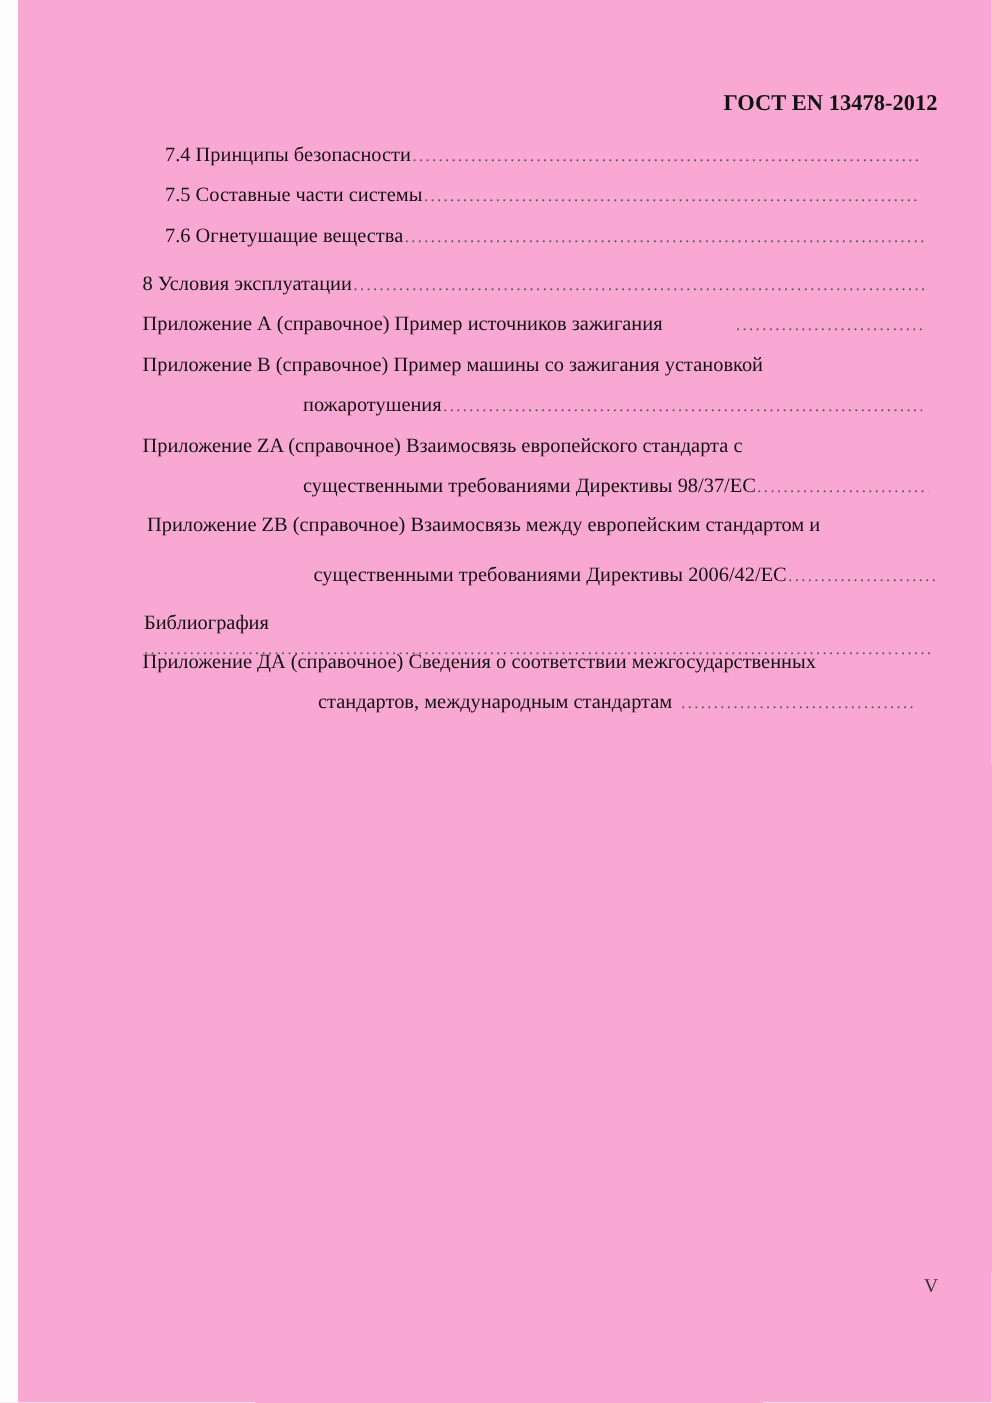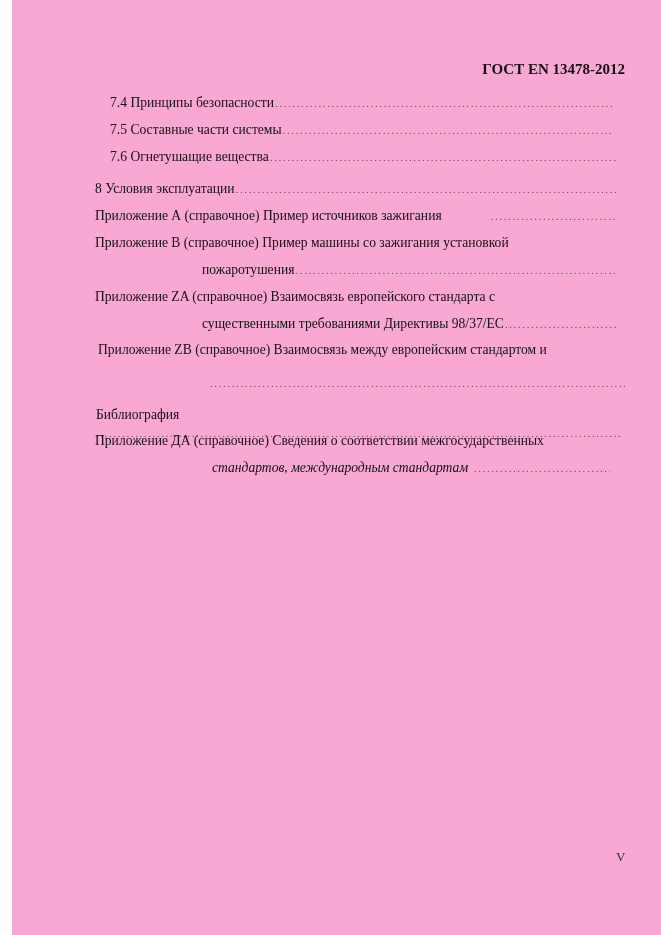--- a/index.html
+++ b/index.html
@@ -112,33 +112,34 @@
     <div class="toc-line" style="left:190px; top:315px; width:417px;">
       <span class="toc-text">существенными требованиями Директивы 98/37/ЕС</span>
       <span class="toc-leader"></span>
     </div>
 
     <div class="toc-line" style="left:86px; top:341px; width:540px;">
       <span class="toc-text">Приложение ZB (справочное) Взаимосвязь между европейским стандартом и</span>
     </div>
 
     <div class="toc-line" style="left:197px; top:374px; width:416px;">
+      <span class="toc-text">существенными требованиями Директивы 2006/42/ЕС</span>
       <span class="toc-leader"></span>
     </div>
 
     <div class="toc-line" style="left:83px; top:406px; width:526px;flex-direction:column;">
       <span class="toc-text">Библиография</span>
       <span class="toc-leader"></span>
     </div>
 
     <div class="toc-line" style="left:83px; top:432px; width:540px;">
       <span class="toc-text">Приложение ДА (справочное) Сведения о соответствии межгосударственных</span>
     </div>
 
-    <div class="toc-line" style="left:200px; top:459px; width:398px;font-style:italic;">
+    <div class="toc-line" style="left:200px; top:459px; width:398px;">
       <span class="toc-text">стандартов, международным стандартам</span>
       <span class="toc-leader" style="margin-left:6px;"></span>
     </div>
 
   </div>
 
   <div class="page-number">V</div>
 
 </div>
 

